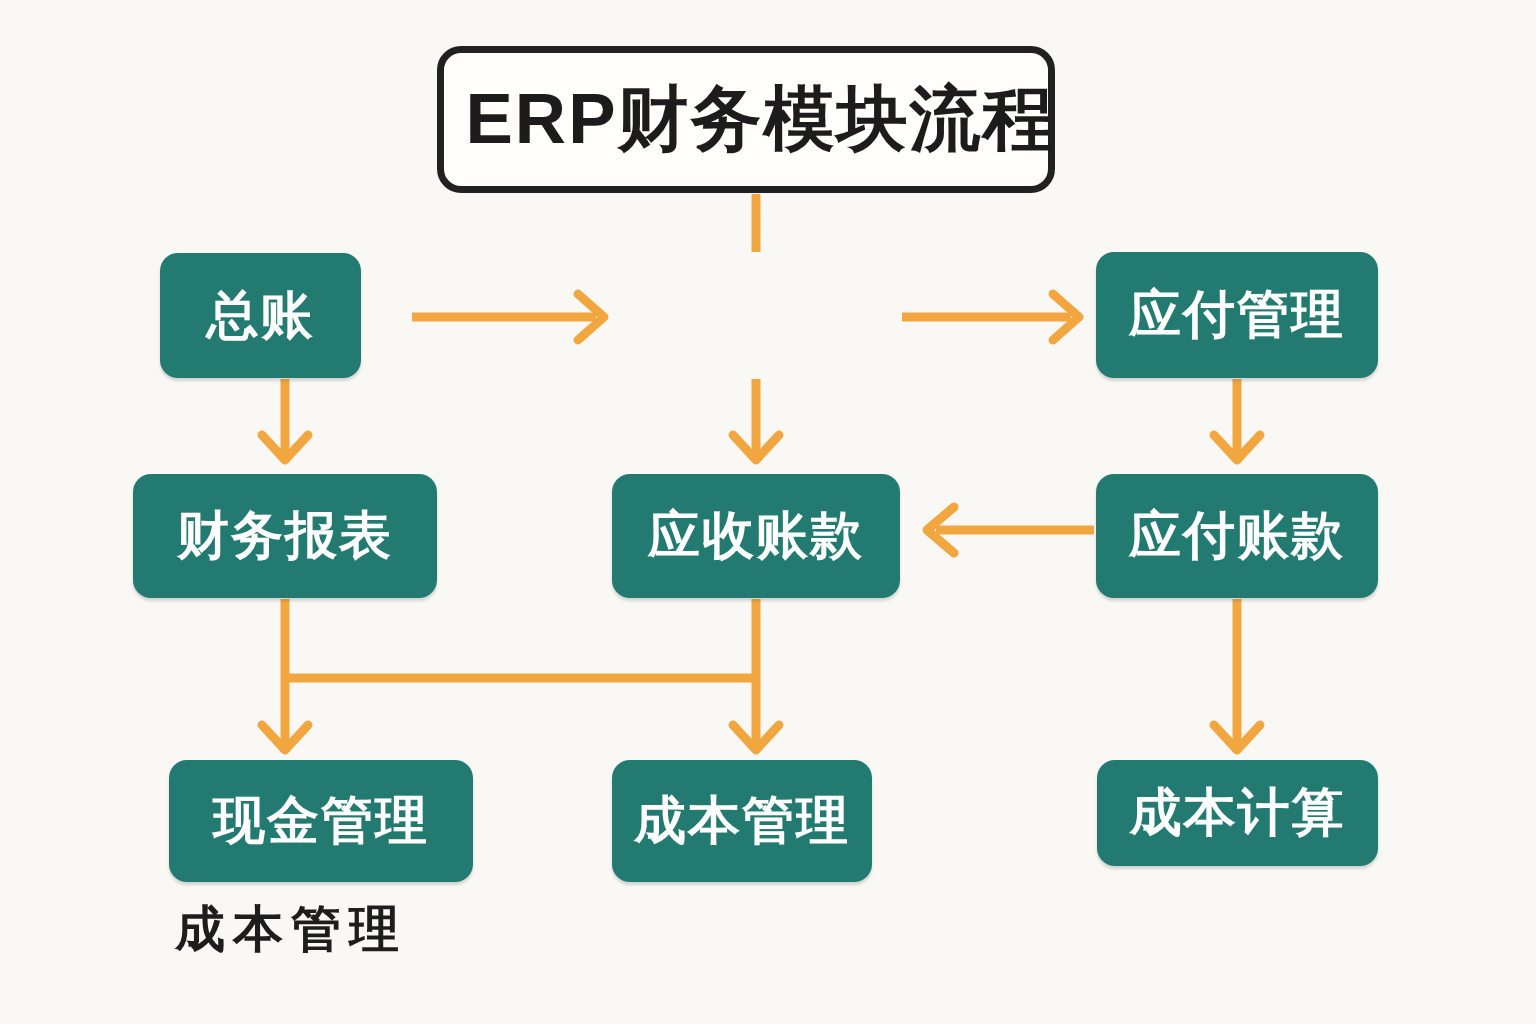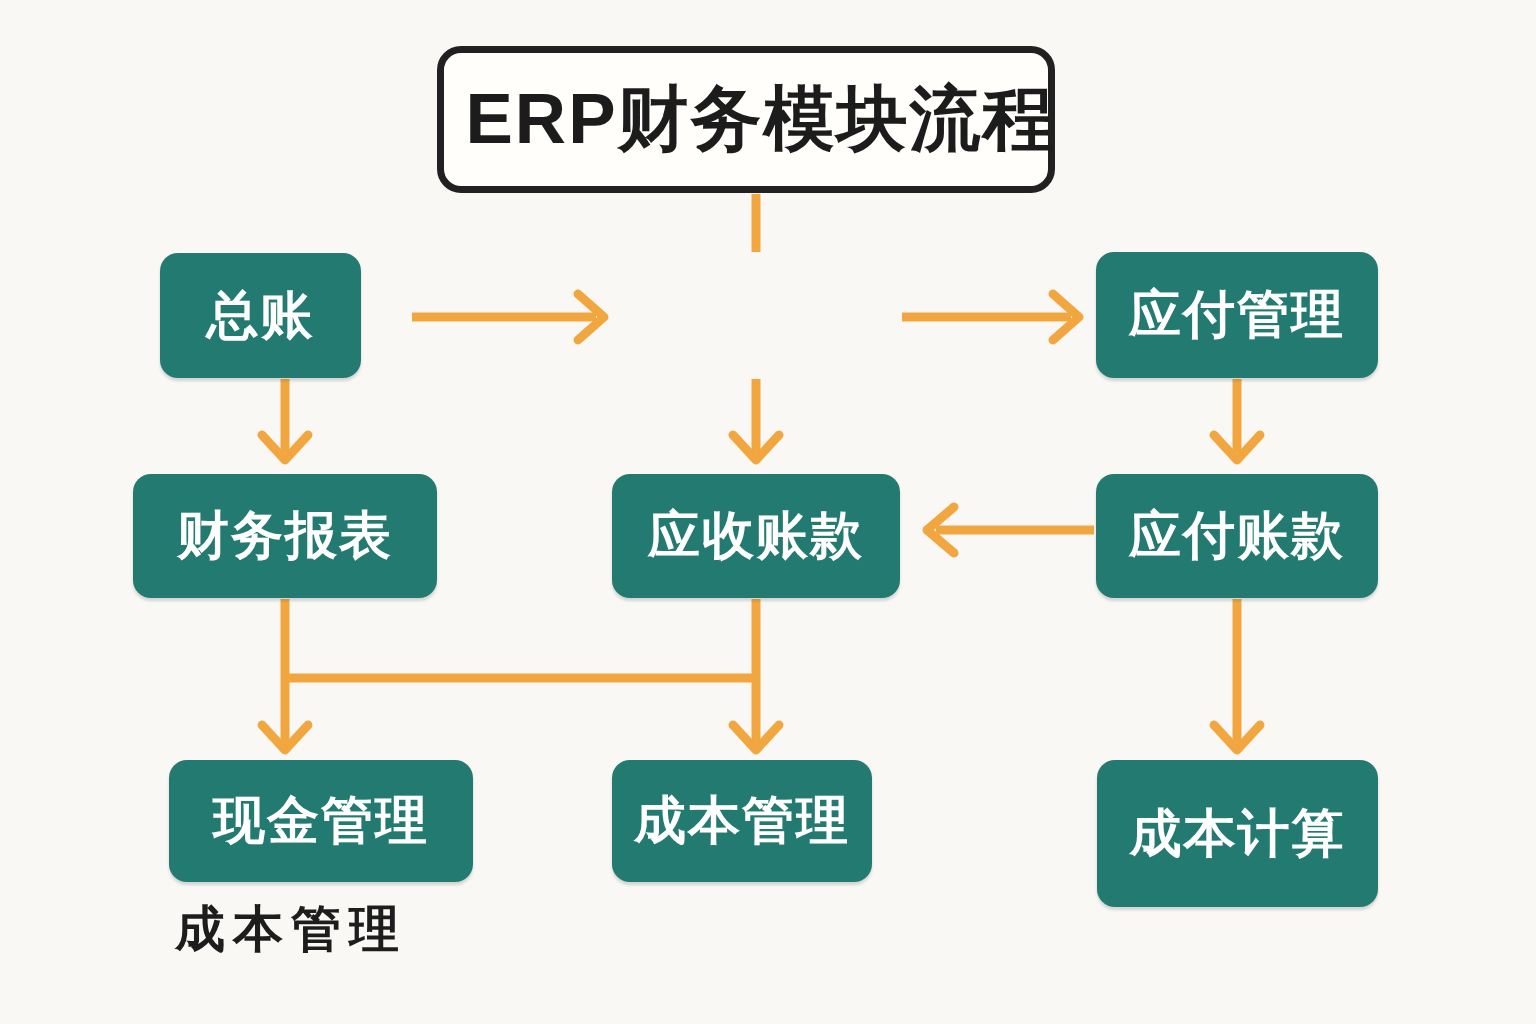--- a/index.html
+++ b/index.html
@@ -100,17 +100,17 @@
   <div class="node" style="left:1096px;top:252px;width:282px;height:126px;">应付管理</div>
 
   <div class="node" style="left:612px;top:474px;width:288px;height:124px;">应收账款</div>
 
   <div class="node" style="left:1096px;top:474px;width:282px;height:124px;">应付账款</div>
 
   <div class="node" style="left:133px;top:760px;width:304px;height:122px;margin-left:36px;">现金管理</div>
 
   <div class="node" style="left:612px;top:760px;width:260px;height:122px;text-align:center;">成本管理</div>
 
-  <div class="node" style="left:1097px;top:760px;width:281px;height:147px;">成本计算</div>
+  <div class="node" style="left:1097px;top:760px;width:281px;height:106px;">成本计算</div>
 
   <div class="caption">成本管理</div>
 
 </div>
 
 </body></html>

